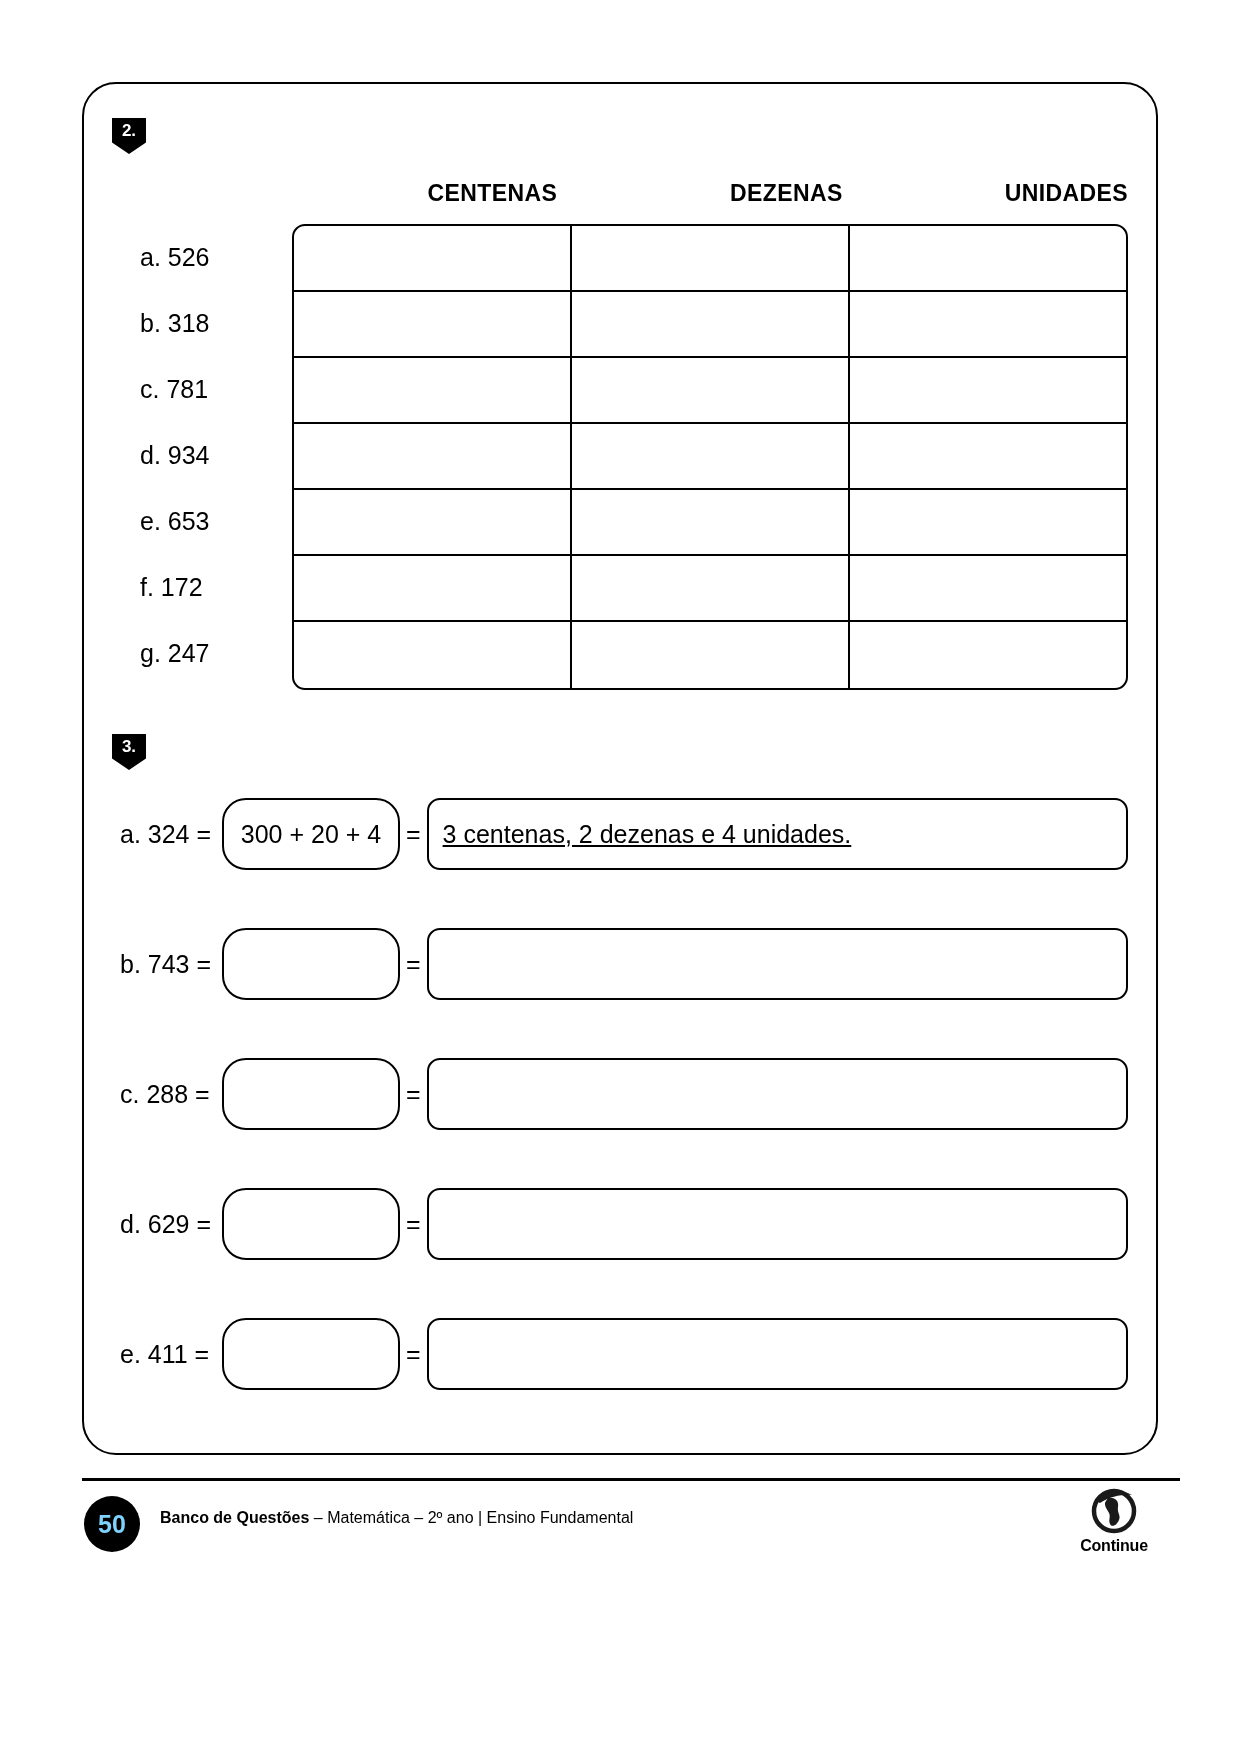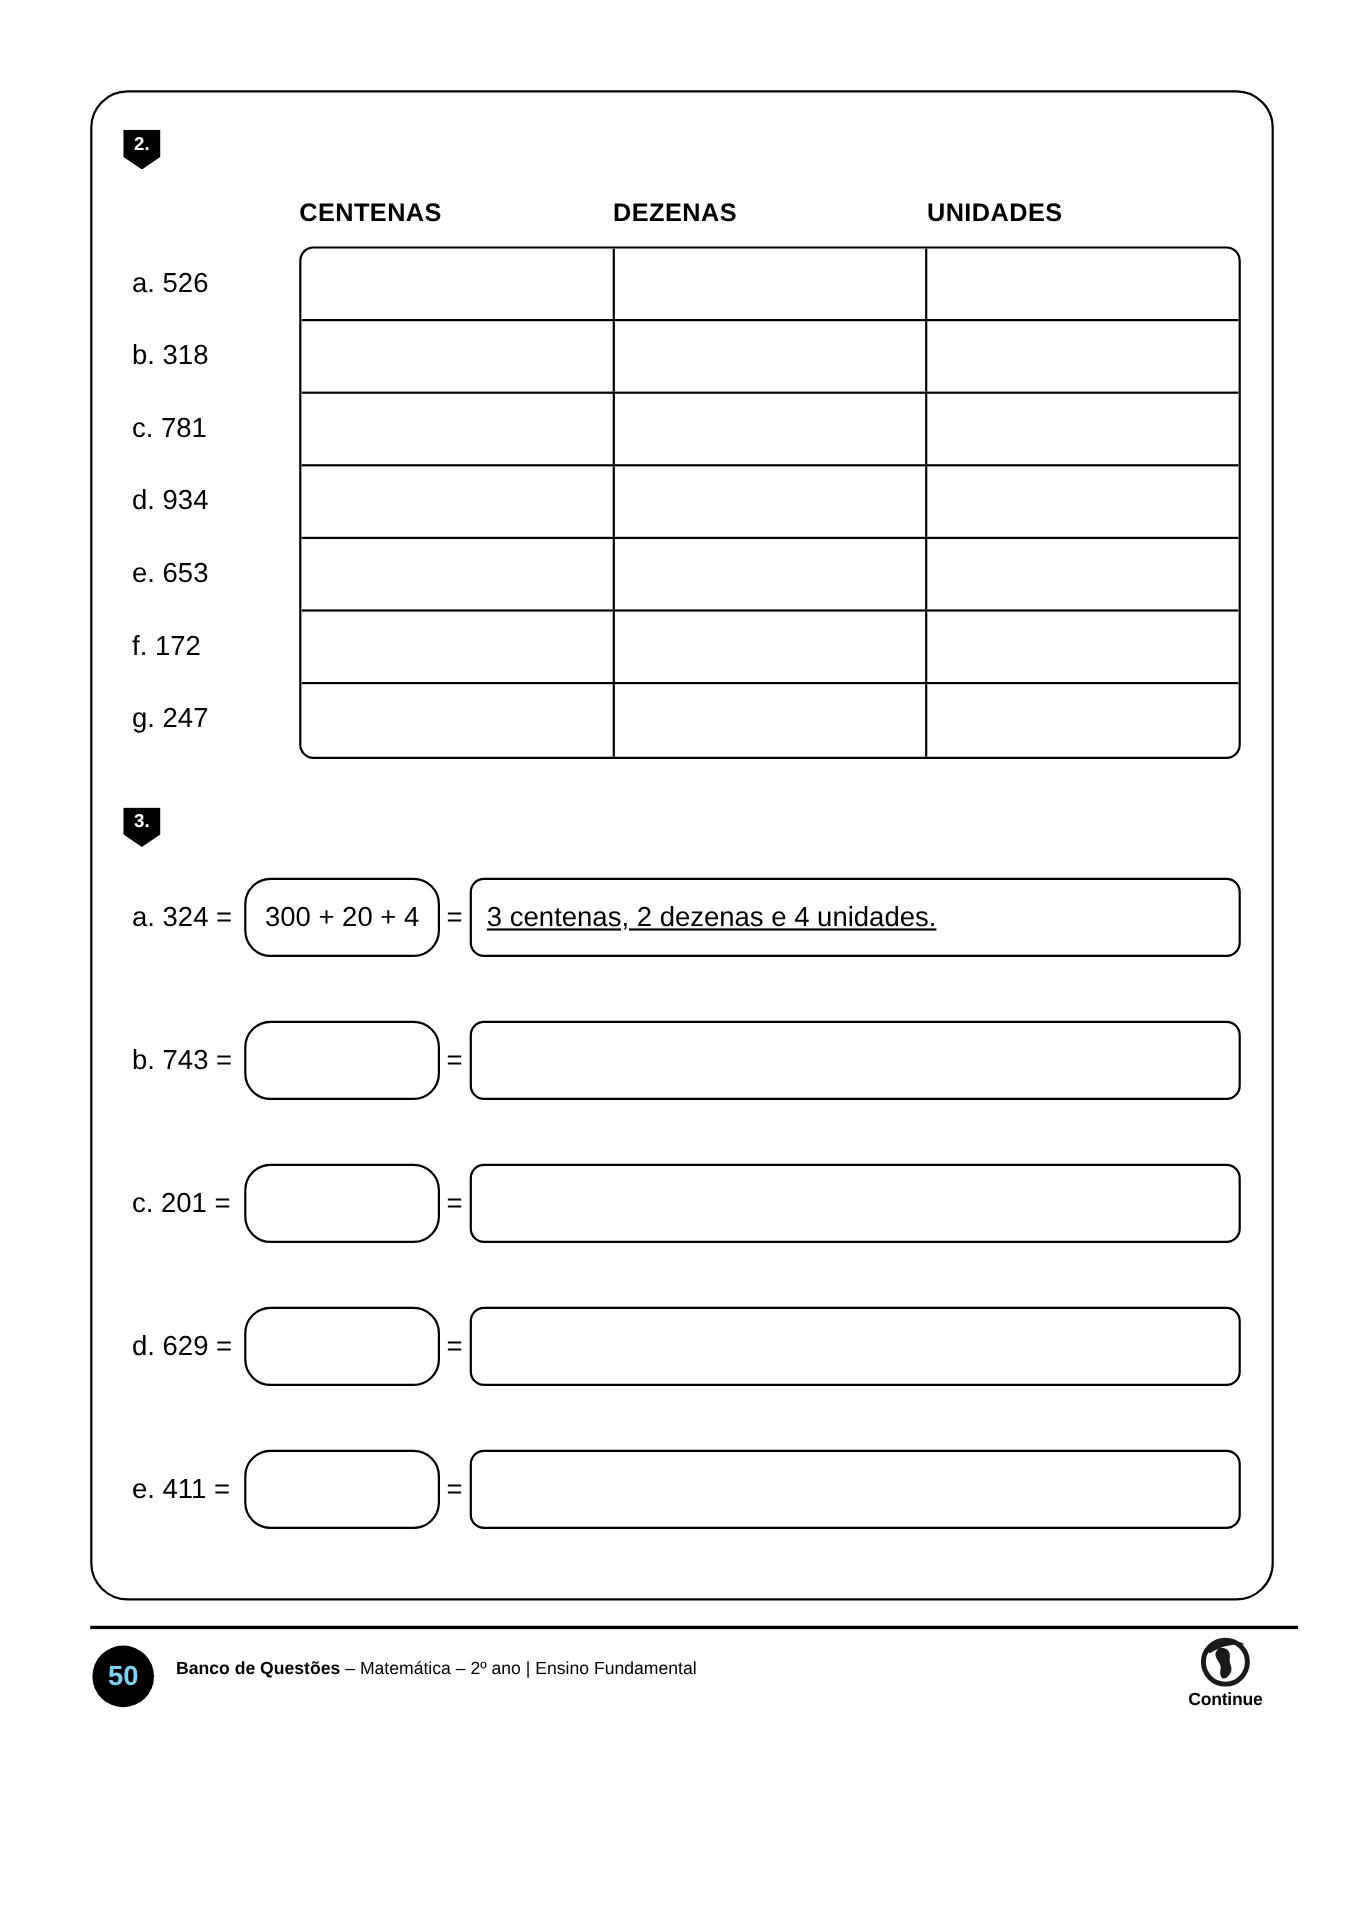--- a/index.html
+++ b/index.html
@@ -74,35 +74,36 @@
 
   .pv-headers {
     position: relative;
     height: 36px;
     margin-left: 160px;
     display: flex;
   }
 
   .pv-headers > div {
     flex: 1 1 0;
-    text-align: left;
+    text-align: right;
     font-weight: bold;
     font-size: 23px;
     letter-spacing: 0.4px;
   }
 
   .pv-body {
     position: relative;
     display: flex;
     margin-top: 8px;
   }
 
   .pv-labels {
     width: 160px;
     flex: 0 0 160px;
+    margin-left: 20px;
   }
 
   .pv-label {
     height: 66px;
     display: flex;
     align-items: center;
     font-size: 25px;
     padding-left: 8px;
   }
 
@@ -329,21 +330,21 @@
         </div>
 
         <div class="ex-row">
           <div class="ex-label">b. 743 =</div>
           <div class="ex-box-small"></div>
           <div class="ex-eq">=</div>
           <div class="ex-box-large"></div>
         </div>
 
         <div class="ex-row">
-          <div class="ex-label">c. 201 =</div>
+          <div class="ex-label">c. 288 =</div>
           <div class="ex-box-small"></div>
           <div class="ex-eq">=</div>
           <div class="ex-box-large"></div>
         </div>
 
         <div class="ex-row">
           <div class="ex-label">d. 629 =</div>
           <div class="ex-box-small"></div>
           <div class="ex-eq">=</div>
           <div class="ex-box-large"></div>

